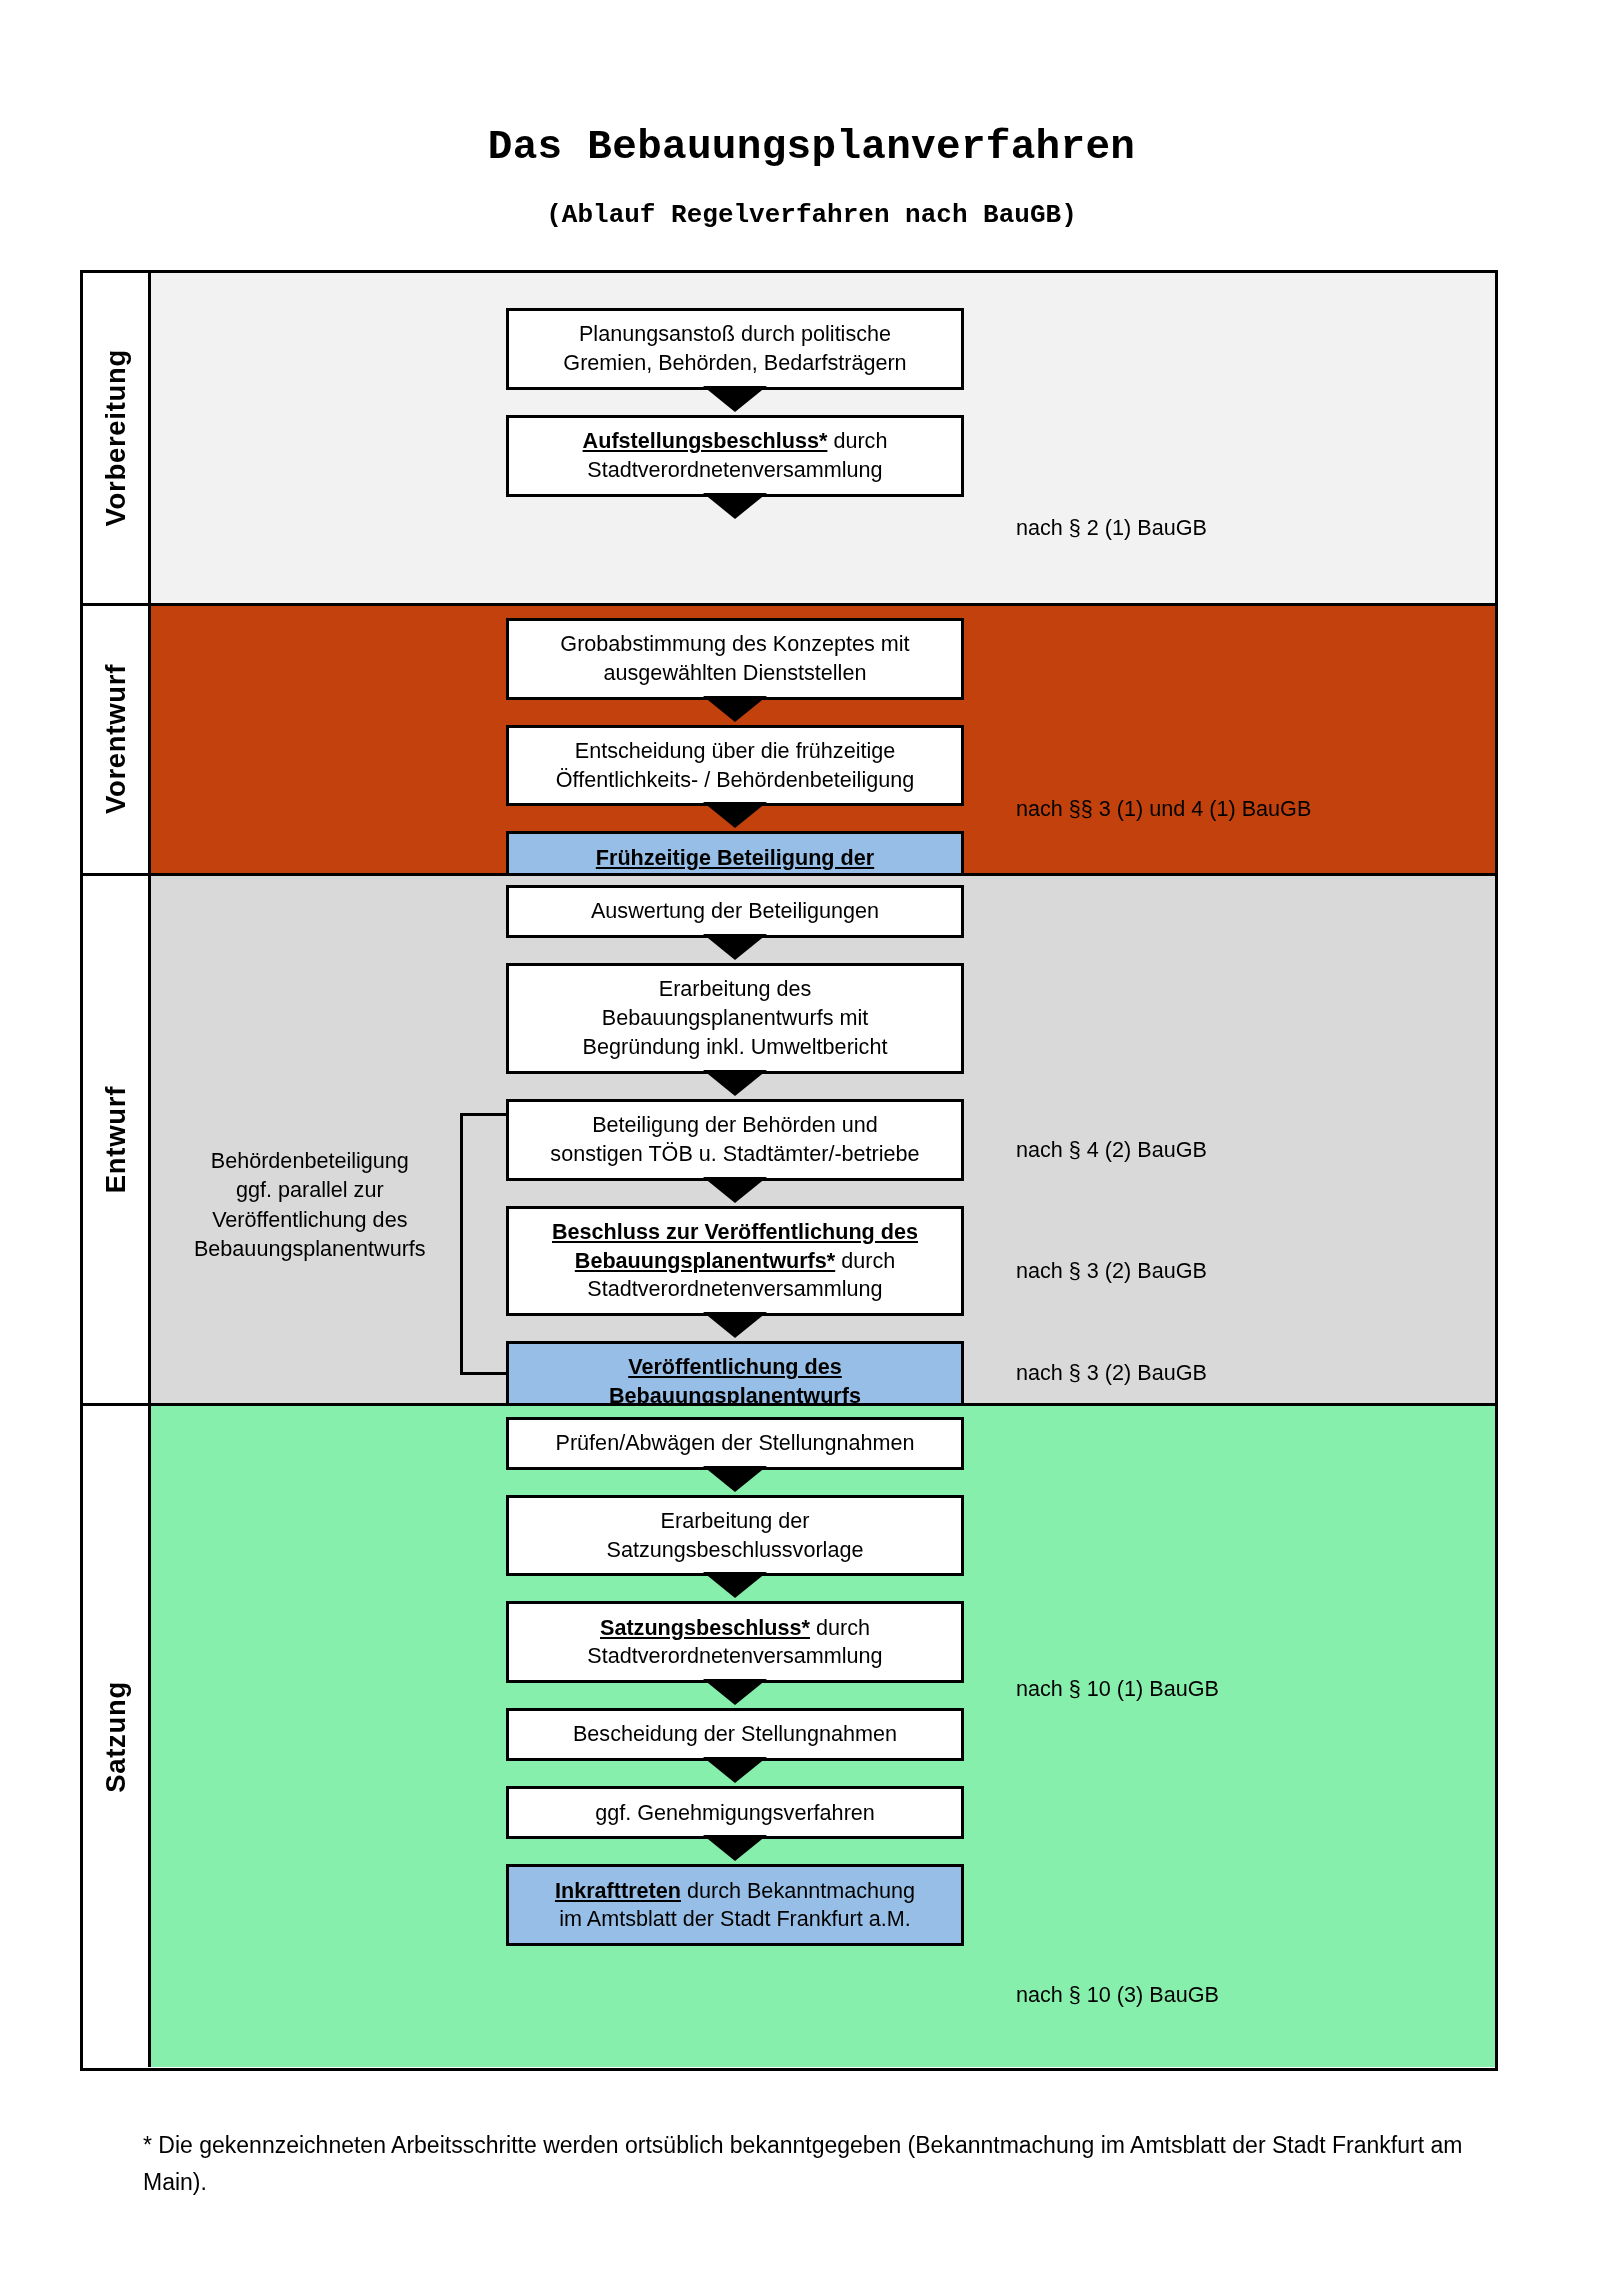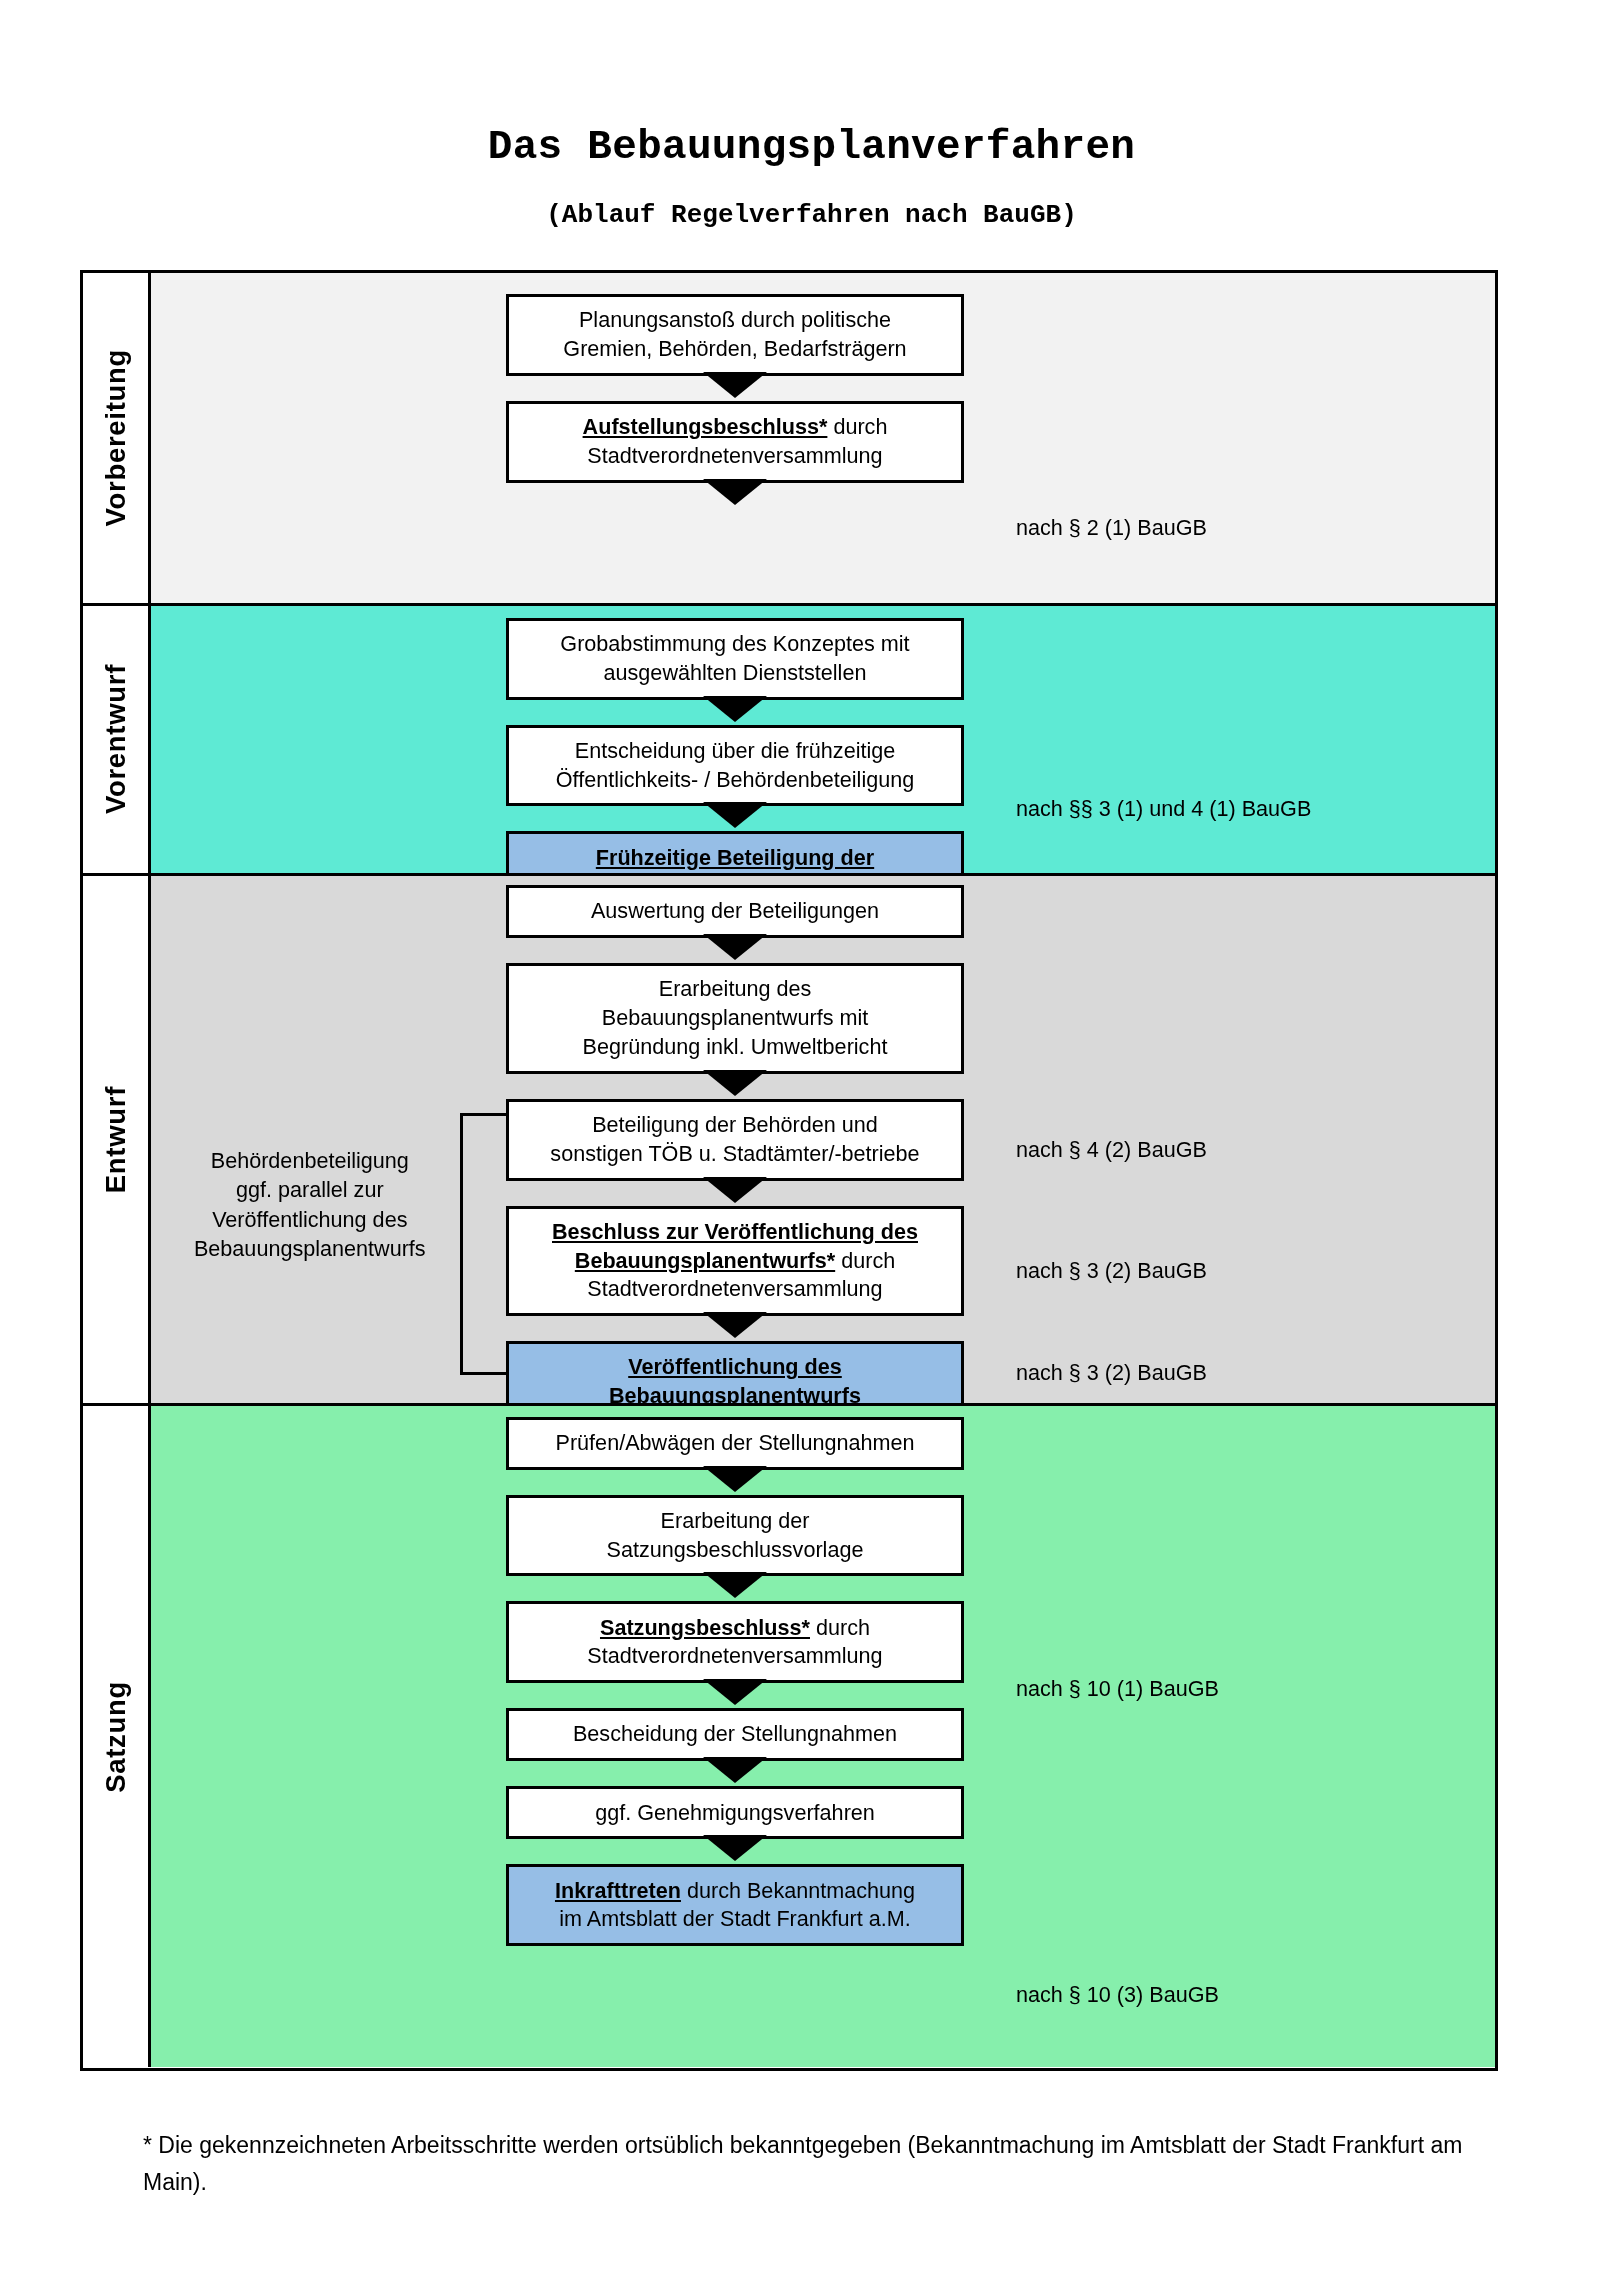--- a/index.html
+++ b/index.html
@@ -193,21 +193,21 @@
   <h2 class="doc-subtitle">(Ablauf Regelverfahren nach BauGB)</h2>
 </div>
 
 <div class="diagram-frame">
 
   <div class="band-row" style="height:330px;">
     <div class="phase-label">
       <span>Vorbereitung</span>
     </div>
     <div class="band-body" style="background:#F2F2F2;">
-      <div class="flow-col" style="top:21px;">
+      <div class="flow-col" style="top:35px;">
 
         <div class="node arrow">
           <span class="ln">Planungsanstoß durch politische</span>
           <span class="ln">Gremien, Behörden, Bedarfsträgern</span>
         </div>
 
 
         <div class="node arrow">
           <span class="ln"><b>Aufstellungsbeschluss*</b> durch</span>
           <span class="ln">Stadtverordnetenversammlung</span>
@@ -215,21 +215,21 @@
 
       </div>
       <div class="note" style="top:242px;">nach § 2 (1) BauGB</div>
     </div>
   </div>
 
   <div class="band-row" style="height:270px;">
     <div class="phase-label">
       <span>Vorentwurf</span>
     </div>
-    <div class="band-body" style="background:#5eead4;">
+    <div class="band-body" style="background:#c2410c;">
       <div class="flow-col" style="top:11.8px;">
 
         <div class="node arrow">
           <span class="ln">Grobabstimmung des Konzeptes mit</span>
           <span class="ln">ausgewählten Dienststellen</span>
         </div>
 
         <div class="node arrow">
           <span class="ln">Entscheidung über die frühzeitige</span>
           <span class="ln">Öffentlichkeits- / Behördenbeteiligung</span>

